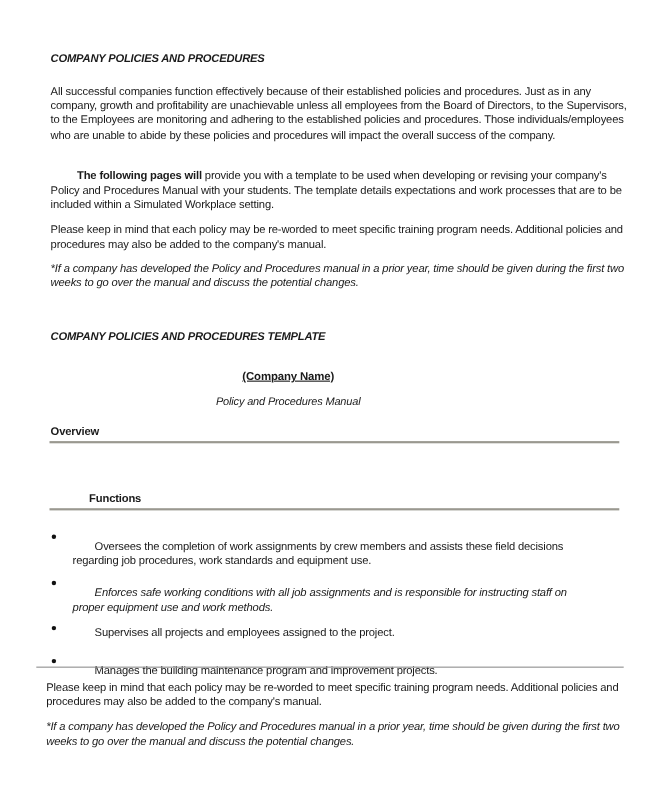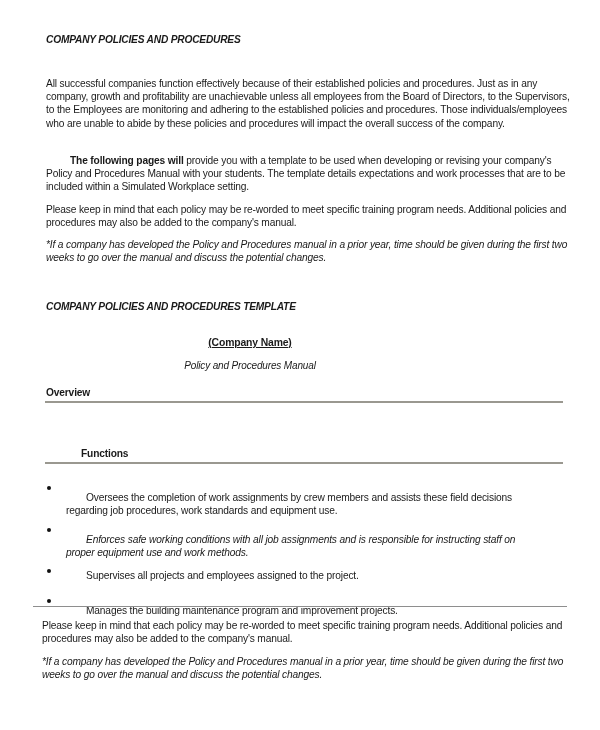--- a/index.html
+++ b/index.html
@@ -29,21 +29,21 @@
       font-size: 10.2px;
       letter-spacing: -0.2px;
     }
     .para {
       line-height: 13.2px;
       width: 525px;
     }
     .bold { font-weight: bold; margin-left: 24px; }
     .italic { font-style: italic; }
     .center-line {
-      left: 4px; width: 492px;
+      left: 16px; width: 492px;
       text-align: center;
     }
     .company-name {
       font-weight: bold;
       text-decoration: underline;
       font-size: 10.4px;
     }
     .manual-title {
       font-weight: normal;
       font-style: italic;
@@ -80,21 +80,21 @@
       line-height: 13.2px;
       width: 470px;
       text-indent: 20px;
     }
   </style>
 </head>
 <body>
 
 <div class="page">
 
-  <p class="abs title" style="left:46px; top:34px;">COMPANY POLICIES AND PROCEDURES</p>
+  <p class="abs title" style="left:46px; top:48px;">COMPANY POLICIES AND PROCEDURES</p>
 
   <p class="abs para" style="left:46px; top:77px;">All successful companies function effectively because of their established policies and procedures.  Just as in any company, growth and profitability are unachievable unless all employees from the Board of Directors, to the Supervisors, to the Employees are monitoring and adhering to the established policies and procedures.  Those individuals/employees who are unable to abide by these policies and procedures will impact the overall success of the company.</p>
 
   <p class="abs para" style="left:46px; top:154px;"><span class="bold">The following pages will</span><span> provide you with a template to be used when developing or revising your company's Policy and Procedures Manual with your students.  The template details expectations and work processes that are to be included within a Simulated Workplace setting.</span></p>
 
   <p class="abs para" style="left:46px; top:203px;">Please keep in mind that each policy may be re-worded to meet specific training program needs.  Additional policies and procedures may also be added to the company's manual.</p>
 
   <p class="abs para italic" style="left:46px; top:238px;">*If a company has developed the Policy and Procedures manual in a prior year, time should be given during the first two weeks to go over the manual and discuss the potential changes.</p>
 
   <p class="abs title" style="left:46px; top:301px;">COMPANY POLICIES AND PROCEDURES TEMPLATE</p>

